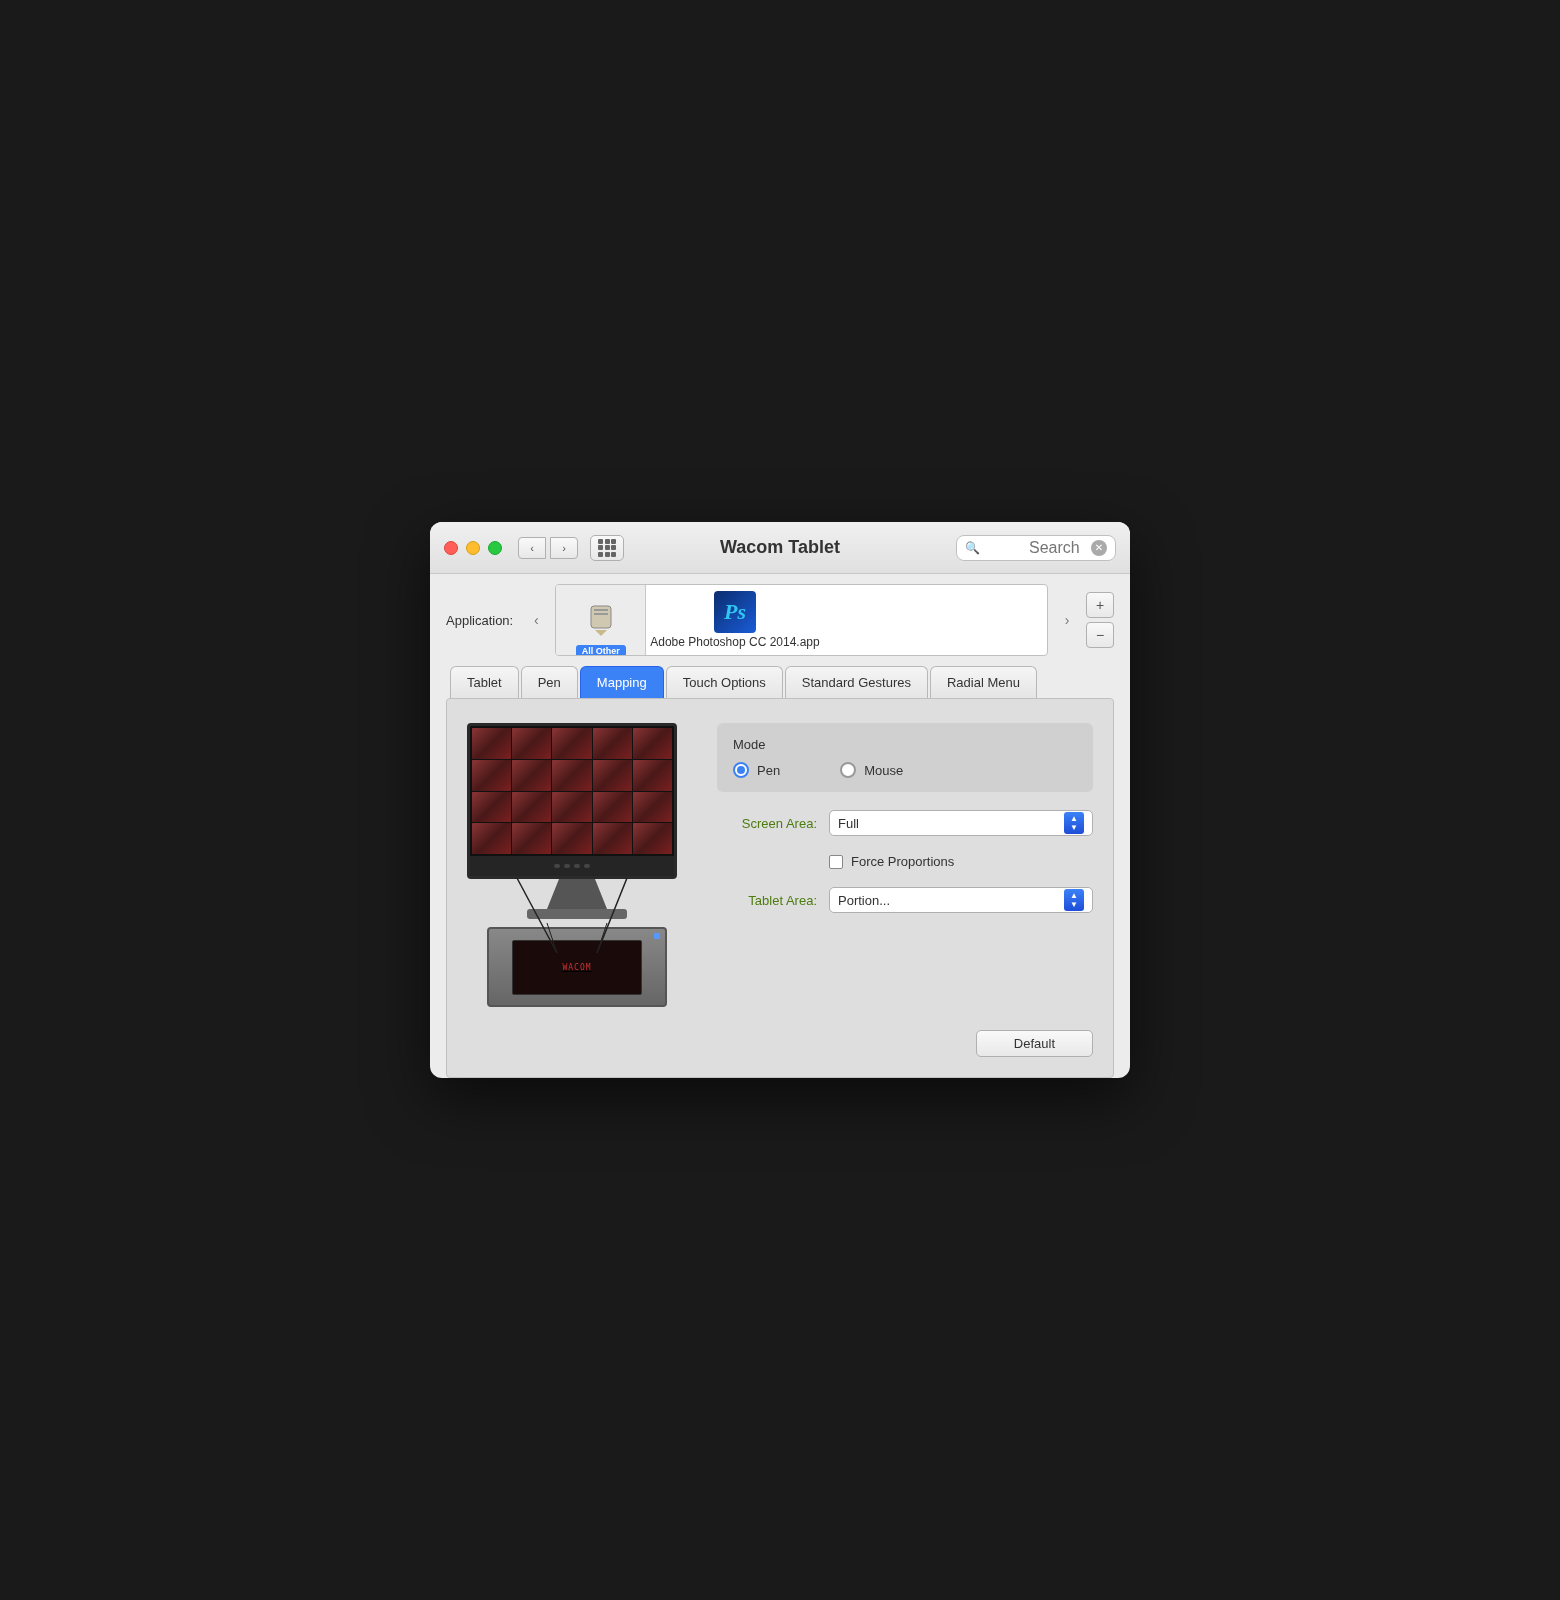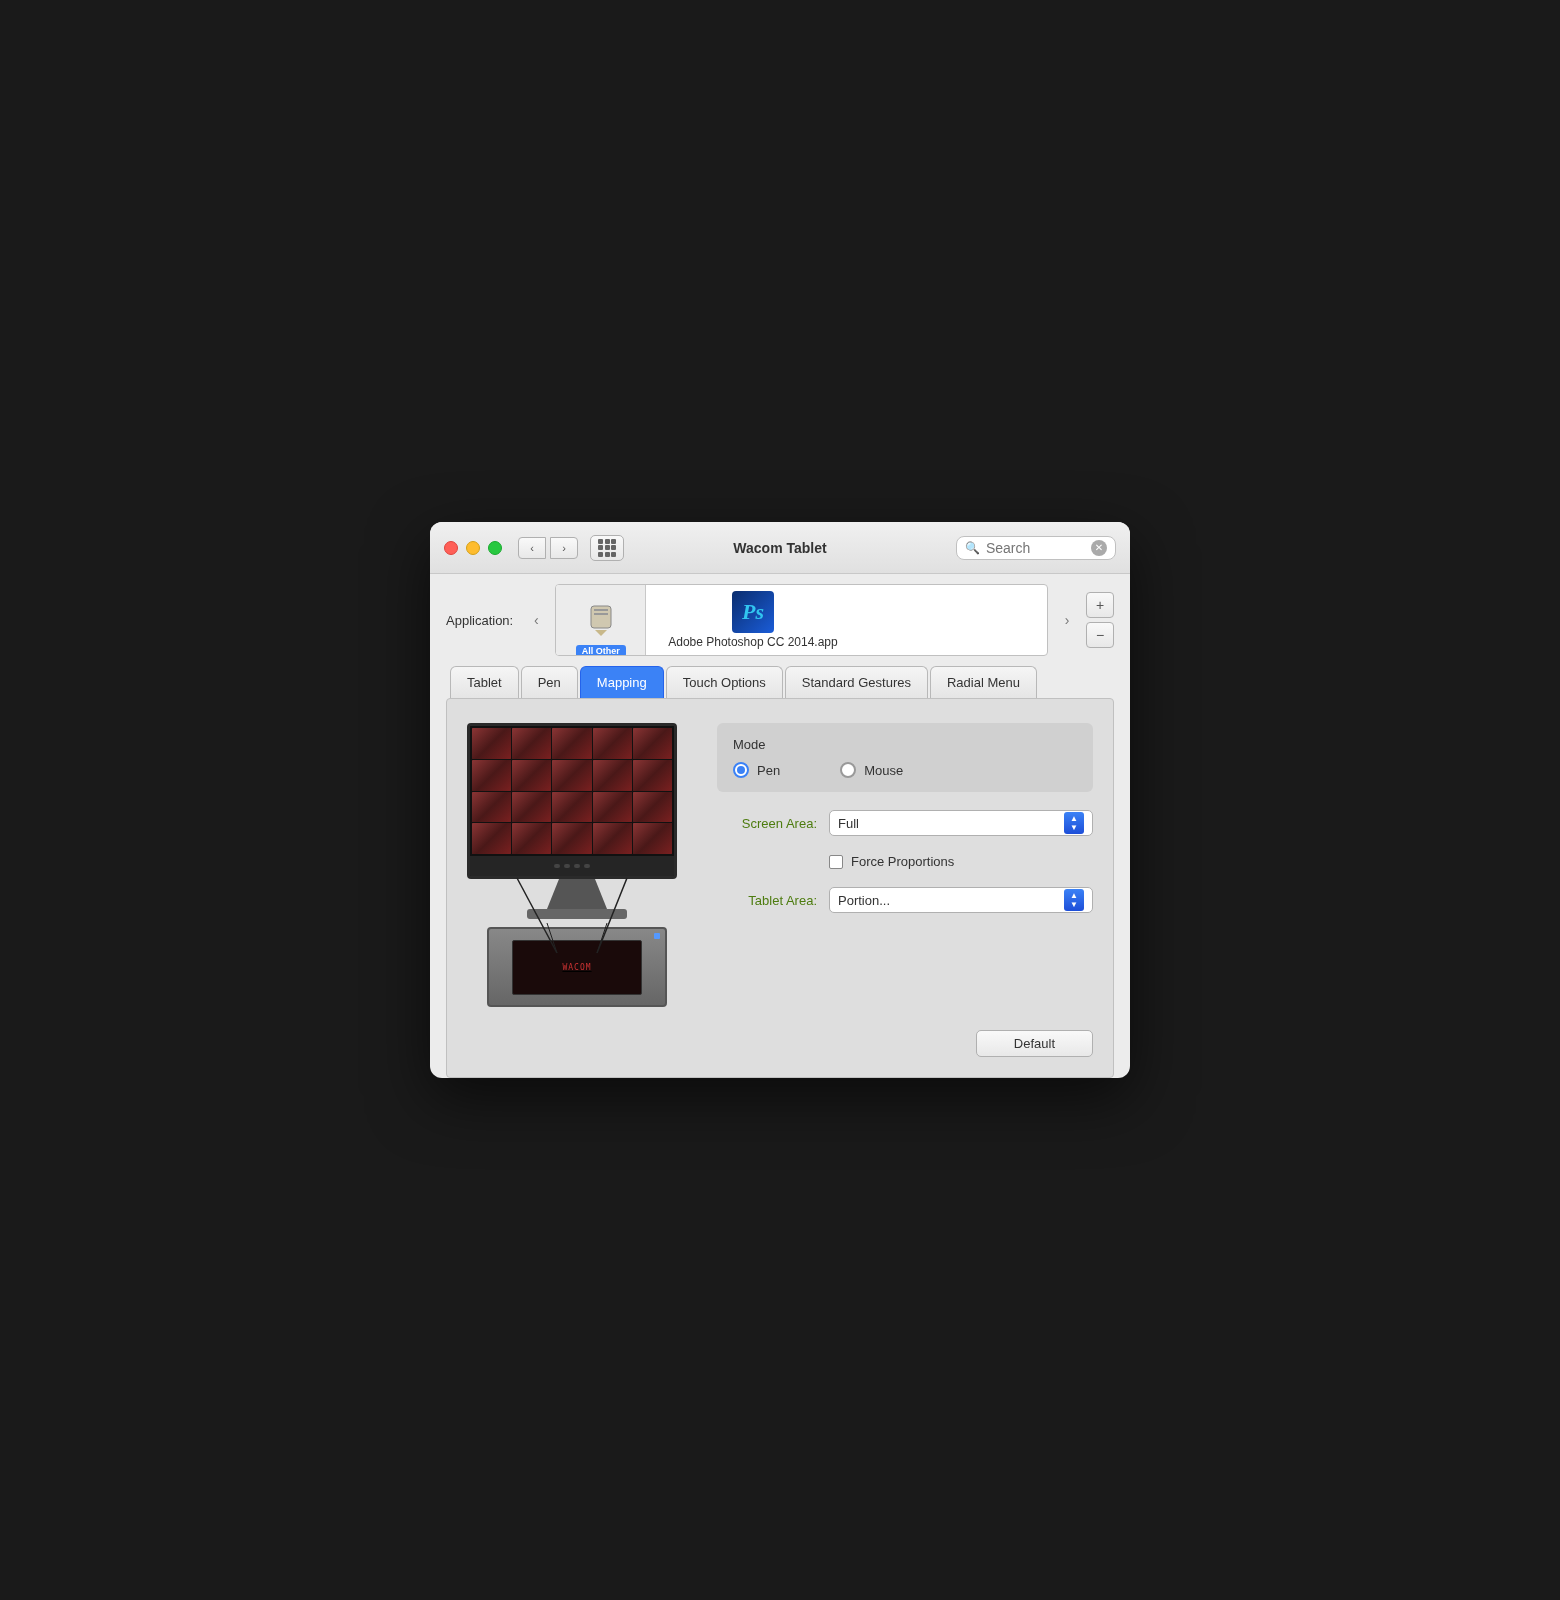--- a/index.html
+++ b/index.html
@@ -83,41 +83,42 @@
     .grid-dot {
       width: 5px;
       height: 5px;
       background: #666;
       border-radius: 1px;
     }
     .title-text {
       position: absolute;
       left: 50%;
       transform: translateX(-50%);
-      font-size: 14px;
+      font-size: 18px;
       font-weight: 600;
       color: #333;
     }
     .search-bar {
       margin-left: auto;
       display: flex;
       align-items: center;
       background: white;
       border: 1px solid #c0c0c0;
       border-radius: 8px;
       padding: 3px 8px;
       width: 160px;
       gap: 6px;
     }
     .search-bar input {
       border: none;
       outline: none;
-      font-size: 14px;
+      font-size: 16px;
       width: 100%;
       background: transparent;
+      margin-left: 43px;
     }
     .search-icon-svg { color: #999; font-size: 12px; }
     .clear-btn {
       width: 16px;
       height: 16px;
       border-radius: 50%;
       background: #aaa;
       color: white;
       font-size: 10px;
       display: flex;
@@ -577,21 +578,21 @@
 
           <svg width="36" height="36" viewBox="0 0 36 36" data-interactable="false">
             <rect x="8" y="4" width="20" height="22" rx="3" fill="#d0c8b0" stroke="#888" stroke-width="1"></rect>
             <rect x="11" y="7" width="14" height="2" fill="#999"></rect>
             <rect x="11" y="11" width="14" height="2" fill="#999"></rect>
             <polygon points="12,28 18,34 24,28" fill="#c8b88a"></polygon>
           </svg>
         </div>
         <div class="all-other-badge" data-interactable="false">All Other</div>
       </div>
-      <div class="app-icon-slot" data-interactable="true" style="padding-left:22px;">
+      <div class="app-icon-slot" data-interactable="true" style="padding-left:4px;">
         <div class="ps-icon" data-interactable="false">Ps</div>
         <span class="app-name-text" data-interactable="false">Adobe Photoshop CC 2014.app</span>
       </div>
     </div>
     <button class="app-nav-btn" data-interactable="true">›</button>
     <div class="app-controls-right" data-interactable="false">
       <button class="app-ctrl-btn" data-interactable="true">+</button>
       <button class="app-ctrl-btn" data-interactable="true">−</button>
     </div>
   </div>

